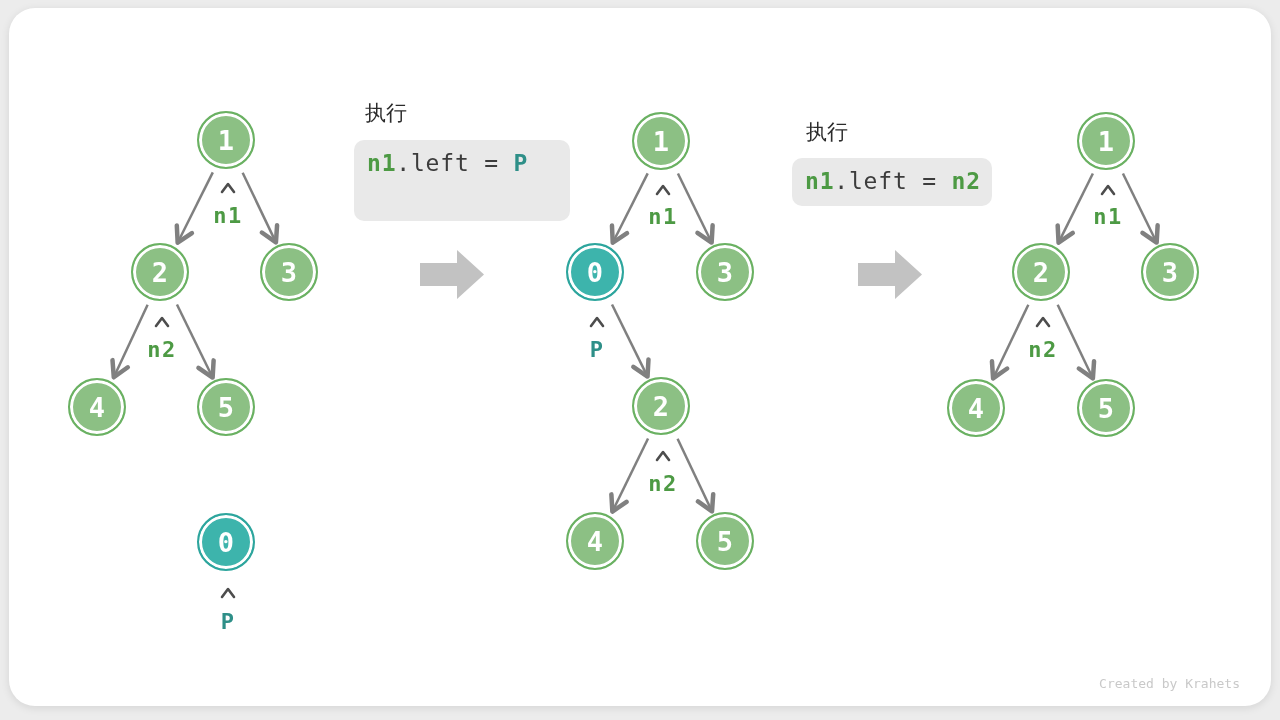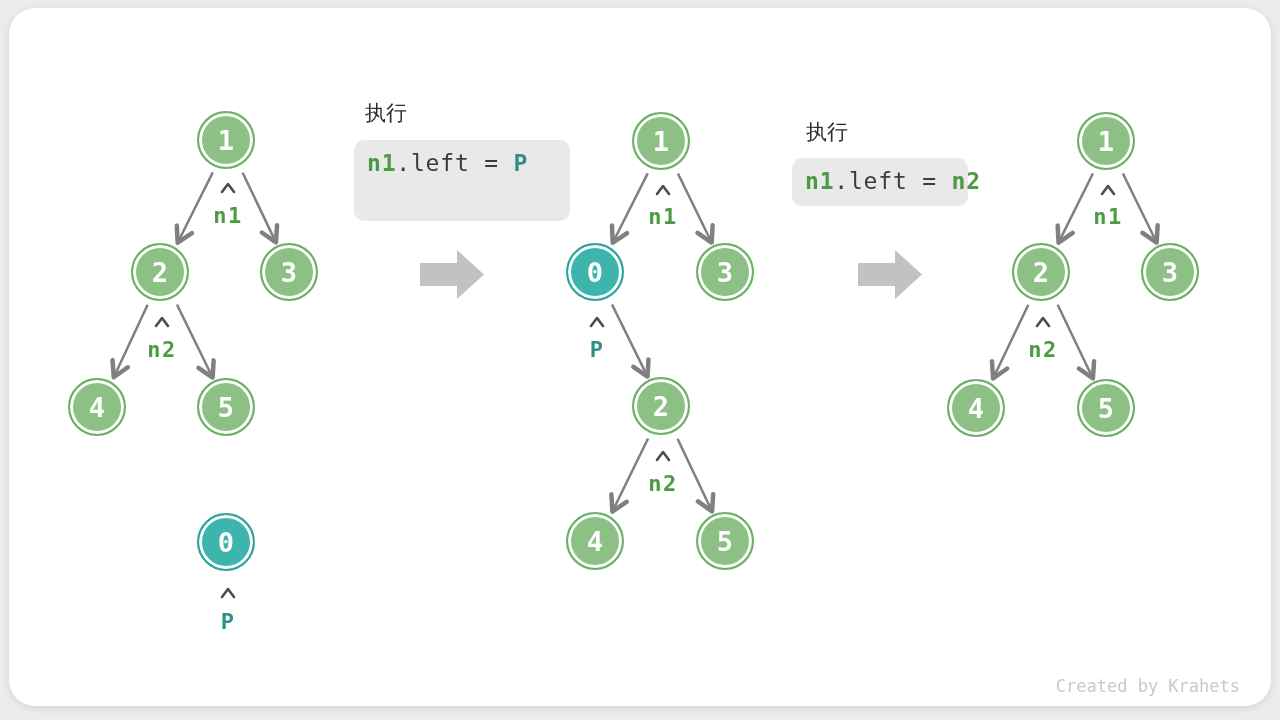--- a/index.html
+++ b/index.html
@@ -69,21 +69,21 @@
     white-space: pre;
     color: var(--code_plain);
   }
   .code-line .green { color: var(--label_green); font-weight: bold; }
   .code-line .teal  { color: var(--label_teal);  font-weight: bold; }
 
   .footer {
     position: absolute;
     right: 40px; top: 676px;
     font-family: "DejaVu Sans Mono", monospace;
-    font-size: 17px;
+    font-size: 13px;
     color: var(--footer_text);
     z-index: 3;
   }
 </style>
 </head>
 <body>
 
 <div class="page">
   <div class="card"></div>
 
@@ -153,18 +153,18 @@
       <div class="pointer-label green" style="left: 1108px; top: 216px;">n1</div>
       <div class="pointer-label green" style="left: 1043px; top: 349px;">n2</div>
     </div>
 
   <div class="code-header" id="code-header-0" style="left: 365px; top: 99px;">执行</div>
   <div class="code-box" id="code-box-0" style="left: 354px; top: 140px; width: 216px; height: 81px;">
       <div class="code-line"><span class="green">n1</span><span>.left = </span><span class="teal">P</span></div>
     </div>
 
   <div class="code-header" id="code-header-1" style="left: 806px; top: 118px;">执行</div>
-  <div class="code-box" id="code-box-1" style="left: 792px; top: 158px; width: 176px; height: 48px;">
+  <div class="code-box" id="code-box-1" style="left: 792px; top: 158px; width: 200px; height: 48px;">
       <div class="code-line"><span class="green">n1</span><span>.left = </span><span class="green">n2</span></div>
     </div>
 
   <div class="footer">Created by Krahets</div>
 </div>
 
 </body></html>

